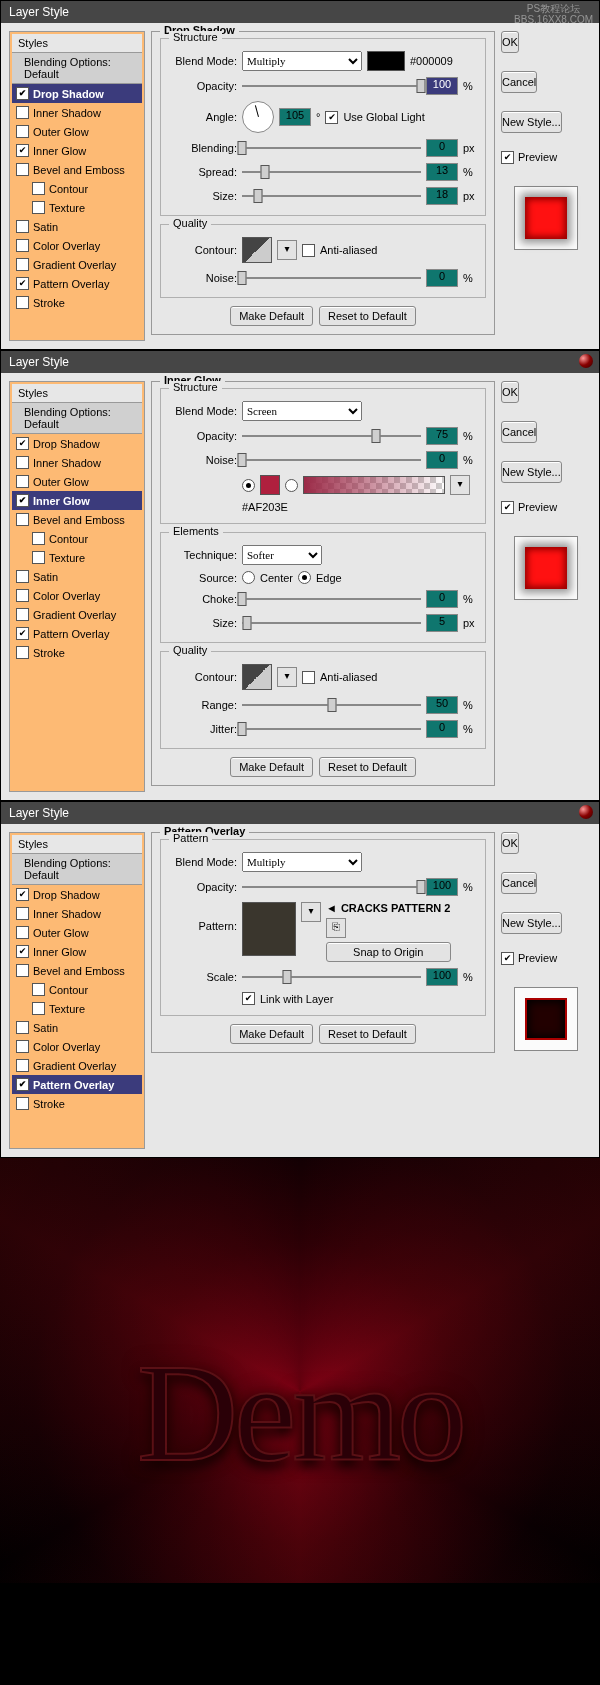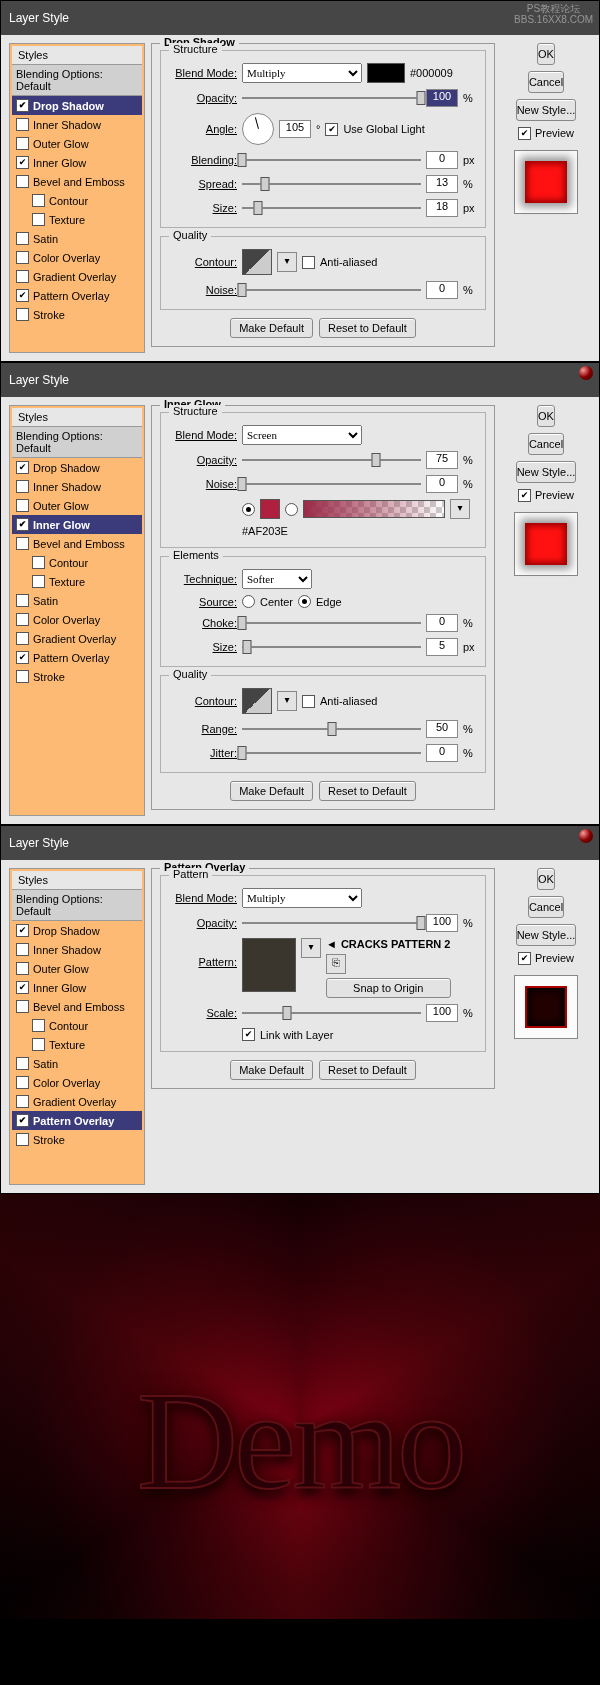--- a/index.html
+++ b/index.html
@@ -1,62 +1,62 @@
 <!DOCTYPE html>
 <html><head>
 <meta charset="utf-8">
 <style>
   body { margin:0; background:#000; font-family: Tahoma, sans-serif; font-size:11px; color:#000; width:600px; }
   .dialog { background:#e7e7e7; border:1px solid #000; }
-  .titlebar { background:#464646; color:#fff; padding:10px 8px; font-size:12px; position:relative; }
+  .titlebar { background:#464646; color:#fff; padding:4px 8px; font-size:12px; position:relative; }
   .titlebar .orb { position:absolute; right:6px; top:3px; width:14px; height:14px; border-radius:50%; background: radial-gradient(circle at 30% 30%, #f99, #800 50%, #300); }
   .watermark { position:absolute; right:6px; top:2px; font-size:10px; color:#c8c8c8; opacity:.6; line-height:11px; text-align:center;}
   .body { display:flex; padding:8px; gap:6px; }
   .styles-panel { width:130px; border:1px solid #999; padding:2px; background:#fdba74;}
   .styles-panel .hdr { background:#e7e7e7; border-bottom:1px solid #999; padding:3px 6px; }
-  .styles-panel .subhdr { background:#d0d0d0; padding:3px 4px; border-bottom:1px solid #999;}
+  .styles-panel .subhdr { background:#d0d0d0; padding:3px 12px; border-bottom:1px solid #999;}
   .style-item { padding:3px 4px; display:flex; align-items:center; gap:4px; }
   .style-item.indent { padding-left:20px;text-align:right; }
   .style-item.selected { background:#3b3b7c; color:#fff; }
   .style-item.selected.bold { font-weight:bold; }
   .cb { width:11px; height:11px; border:1px solid #555; background:#fff; display:inline-flex; align-items:center; justify-content:center; font-size:9px; line-height:9px; }
   .cb.on::before { content:"✔"; color:#000; }
   .center { flex:1; }
   .group { border:1px solid #999; margin:0 0 6px 0; padding:6px 8px 8px; position:relative;}
   .group>.legend { position:absolute; top:-8px; left:8px; background:#e7e7e7; padding:0 4px; font-weight:bold;}
   .subgroup { border:1px solid #b0b0b0; padding:6px 8px 10px; margin-bottom:8px; position:relative;}
   .subgroup>.legend { position:absolute; top:-8px; left:8px; background:#e7e7e7; padding:0 4px;}
   .row { display:flex; align-items:center; gap:5px; margin-top:6px; }
-  .lbl { width:68px; text-align:right;text-decoration:underline; }
+  .lbl { width:68px; text-align:right; }
   select,input[type=text]{ font-family:Tahoma; font-size:11px;}
   select.dd { height:20px; }
   .slider { flex:1; display:flex; align-items:center; }
   .track { flex:1; height:2px; background:#888; position:relative;}
   .thumb { width:7px; height:12px; background:#cfcfcf; border:1px solid #555; position:absolute; top:-6px; transform:translateX(-50%);}
-  .numbox { width:30px; height:16px; border:1px solid #888; background:#ffffff; text-align:center;}
+  .numbox { width:30px; height:16px; border:1px solid #888; background:#0f766e; text-align:center;}
   .numbox.sel { background:#3b3b7c; color:#fff; }
   .unit { width:14px; }
   .btn { background:#e3e3e3; border:1px solid #888; border-radius:3px; padding:3px 8px; text-align:center; box-shadow:inset 0 1px 0 #fff;}
-  .right-col { width:90px; display:flex; flex-direction:column; gap:6px; align-items:center;}
+  .right-col { width:90px; display:flex; flex-direction:column; gap:18px; align-items:flex-start;}
   .right-col .btn { padding:4px 0;}
   .preview-box { width:62px; height:62px; border:1px solid #888; background:#fbfbfb; margin:4px auto; display:flex; align-items:center; justify-content:center;}
   .prev-swatch { width:42px; height:42px; background:#f11; box-shadow:0 0 8px 4px rgba(0,0,0,.4), inset 0 0 6px 3px #900;}
   .prev-swatch.dark { background:#200; box-shadow:inset 0 0 0 2px #a00, inset 0 0 8px 4px #000;}
   .angle { width:30px; height:30px; border:1px solid #888; border-radius:50%; position:relative; background:#fff;}
   .angle .hand { position:absolute; left:50%; top:50%; width:12px; height:1px; background:#000; transform-origin:0 0;}
   .color-chip { width:36px; height:18px; border:1px solid #555;}
   .contour-chip { width:28px; height:24px; border:1px solid #555; background:linear-gradient(135deg,#444 0 50%, #ccc 50% 100%);}
   .gradient-strip{ width:140px; height:16px; border:1px solid #555; background:linear-gradient(to right, #9b2a47, rgba(155,42,71,0) 100%), repeating-conic-gradient(#ccc 0 25%, #fff 0 50%) 0 0/12px 12px;}
   .radio{ width:11px; height:11px; border:1px solid #555; border-radius:50%; background:#fff; display:inline-flex; align-items:center; justify-content:center;}
   .radio.on::before{content:""; width:5px; height:5px; background:#000; border-radius:50%;}
   .smallbtn{ width:18px; height:18px; border:1px solid #888; background:#e3e3e3; font-size:10px; line-height:16px; text-align:center;}
   .pattern-chip{ width:52px; height:52px; border:1px solid #555; background:#3a362d;}
   .demo{ height:425px; background: radial-gradient(circle at 50% 55%, #6a0010 0%, #2a0005 40%, #0a0002 70%, #000 100%); position:relative; overflow:hidden;}
   .demo .burst{position:absolute; inset:0; background: conic-gradient(from 0deg at 50% 55%, rgba(100,0,0,.0), rgba(160,10,20,.25), rgba(100,0,0,0), rgba(160,10,20,.25), rgba(100,0,0,0), rgba(160,10,20,.25), rgba(100,0,0,0)); mix-blend-mode:screen;}
-  .demo .txt{position:absolute; left:0; right:0; bottom:98px; text-align:center; font-family: "Times New Roman", serif; font-size:140px; letter-spacing:-4px; color:#2a0007; -webkit-text-stroke:2px #5a1015; text-shadow:0 0 20px #300, 0 6px 12px #000;}
+  .demo .txt{position:absolute; left:0; right:0; bottom:90px; text-align:center; font-family: "Times New Roman", serif; font-size:140px; letter-spacing:-4px; color:#2a0007; -webkit-text-stroke:2px #5a1015; text-shadow:0 0 20px #300, 0 6px 12px #000;}
   .btnrow{display:flex; gap:6px; justify-content:center; margin-top:4px;}
 </style>
 </head>
 <body>
 
 <div class="dialog">
   <div class="titlebar"><span>Layer Style</span>
     <div class="watermark"><span>PS教程论坛</span><br><span>BBS.16XX8.COM</span></div>
   </div>
   <div class="body">
@@ -312,21 +312,21 @@
             </div>
           <div class="row">
               <span class="lbl"></span>
               <span>#AF203E</span>
             </div>
         </div>
         <div class="subgroup">
             <span class="legend">Elements</span>
           <div class="row">
               <span class="lbl">Technique:</span>
-            <select class="dd" style="width:70px"><option>Softer</option></select>
+            <select class="dd" style="width:80px"><option>Softer</option></select>
             </div>
           <div class="row">
               <span class="lbl">Source:</span>
             <span class="radio"></span>
               <span>Center</span>
             <span class="radio on"></span>
               <span>Edge</span>
             </div>
           <div class="row">
               <span class="lbl">Choke:</span>

